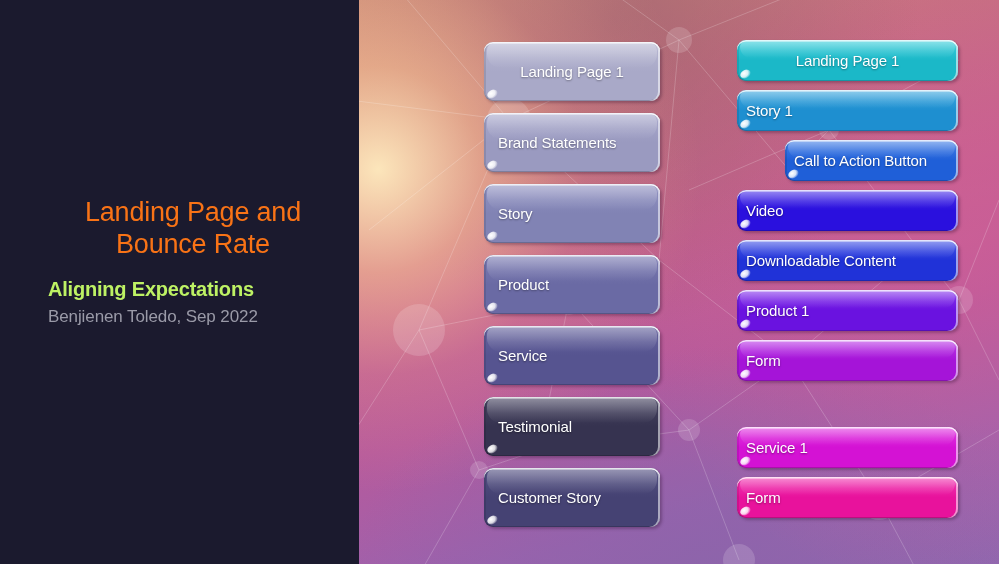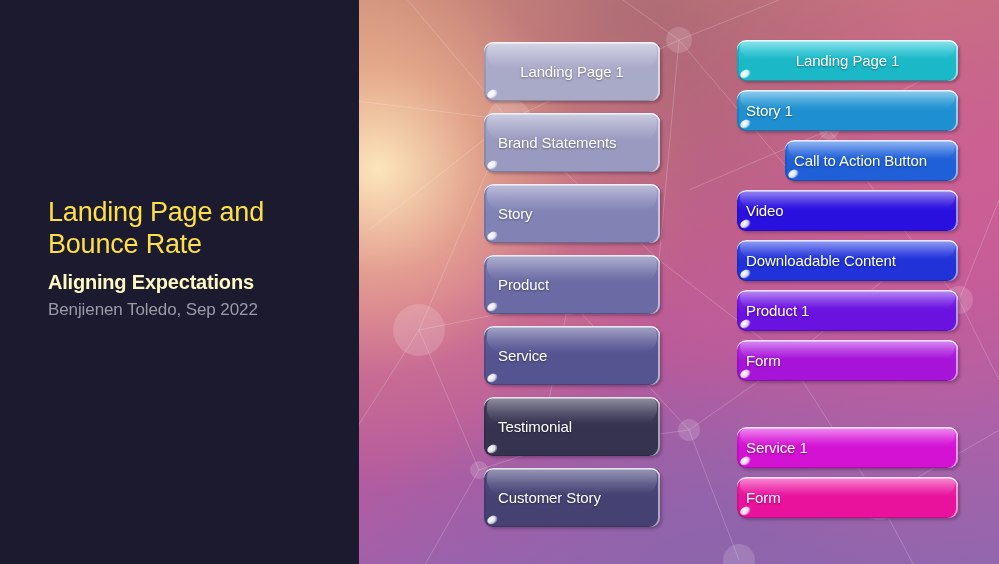--- a/index.html
+++ b/index.html
@@ -9,26 +9,26 @@
 
   
   #left-panel{
     position:absolute;left:0;top:0;width:359px;height:564px;
     background:#1b1a2e;
   }
   #title-block{
     position:absolute;left:48px;top:196px;width:290px;
   }
   .title-line{
-    color:#fde047;font-size:27px;line-height:32px;font-weight:400;
-    letter-spacing:-0.2px;white-space:nowrap;
+    color:#f97316;font-size:27px;line-height:32px;font-weight:400;
+    letter-spacing:-0.2px;white-space:nowrap;text-align:center;
   }
   #subtitle{
-    color:#fef9c3;font-size:20px;line-height:26px;font-weight:700;
-    margin-top:9px;letter-spacing:-0.2px;
+    color:#bef264;font-size:20px;line-height:26px;font-weight:700;
+    margin-top:16px;letter-spacing:-0.2px;
   }
   #byline{
     color:#9a9aa8;font-size:17px;line-height:22px;font-weight:400;
     margin-top:4px;letter-spacing:-0.1px;
   }
 
   
   #right-bg{
     position:absolute;left:359px;top:0;width:640px;height:564px;
     overflow:hidden;

